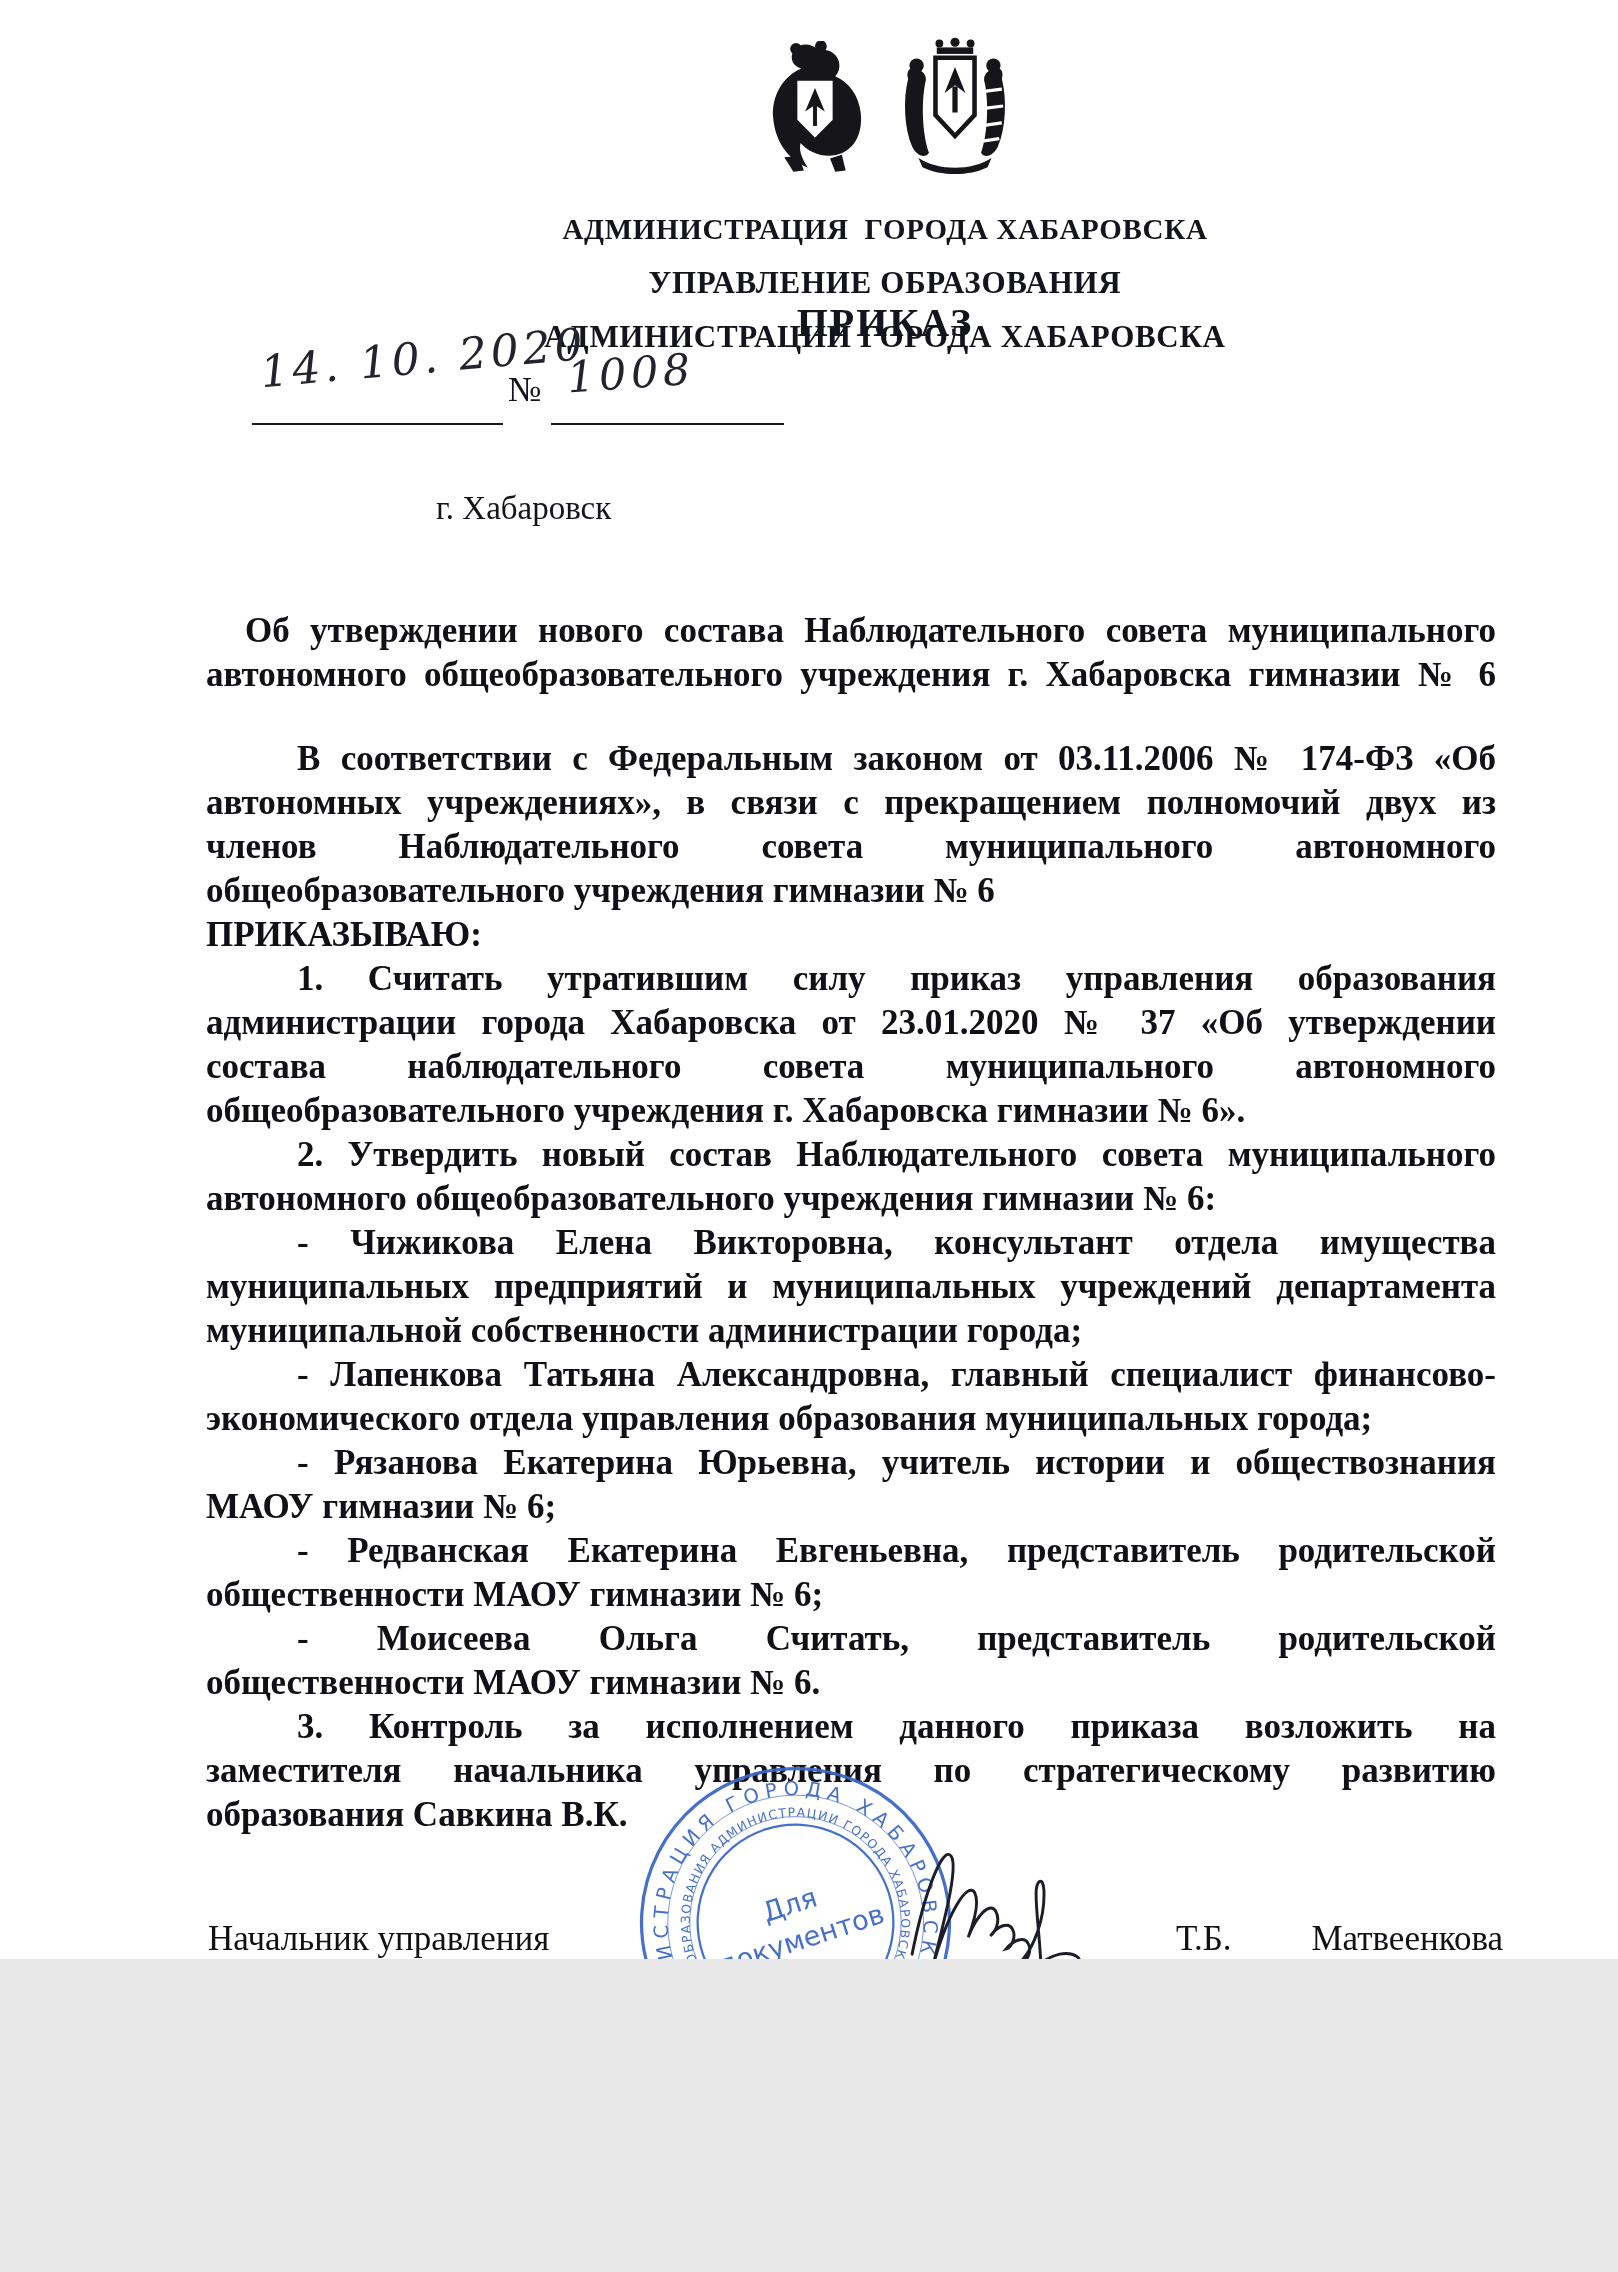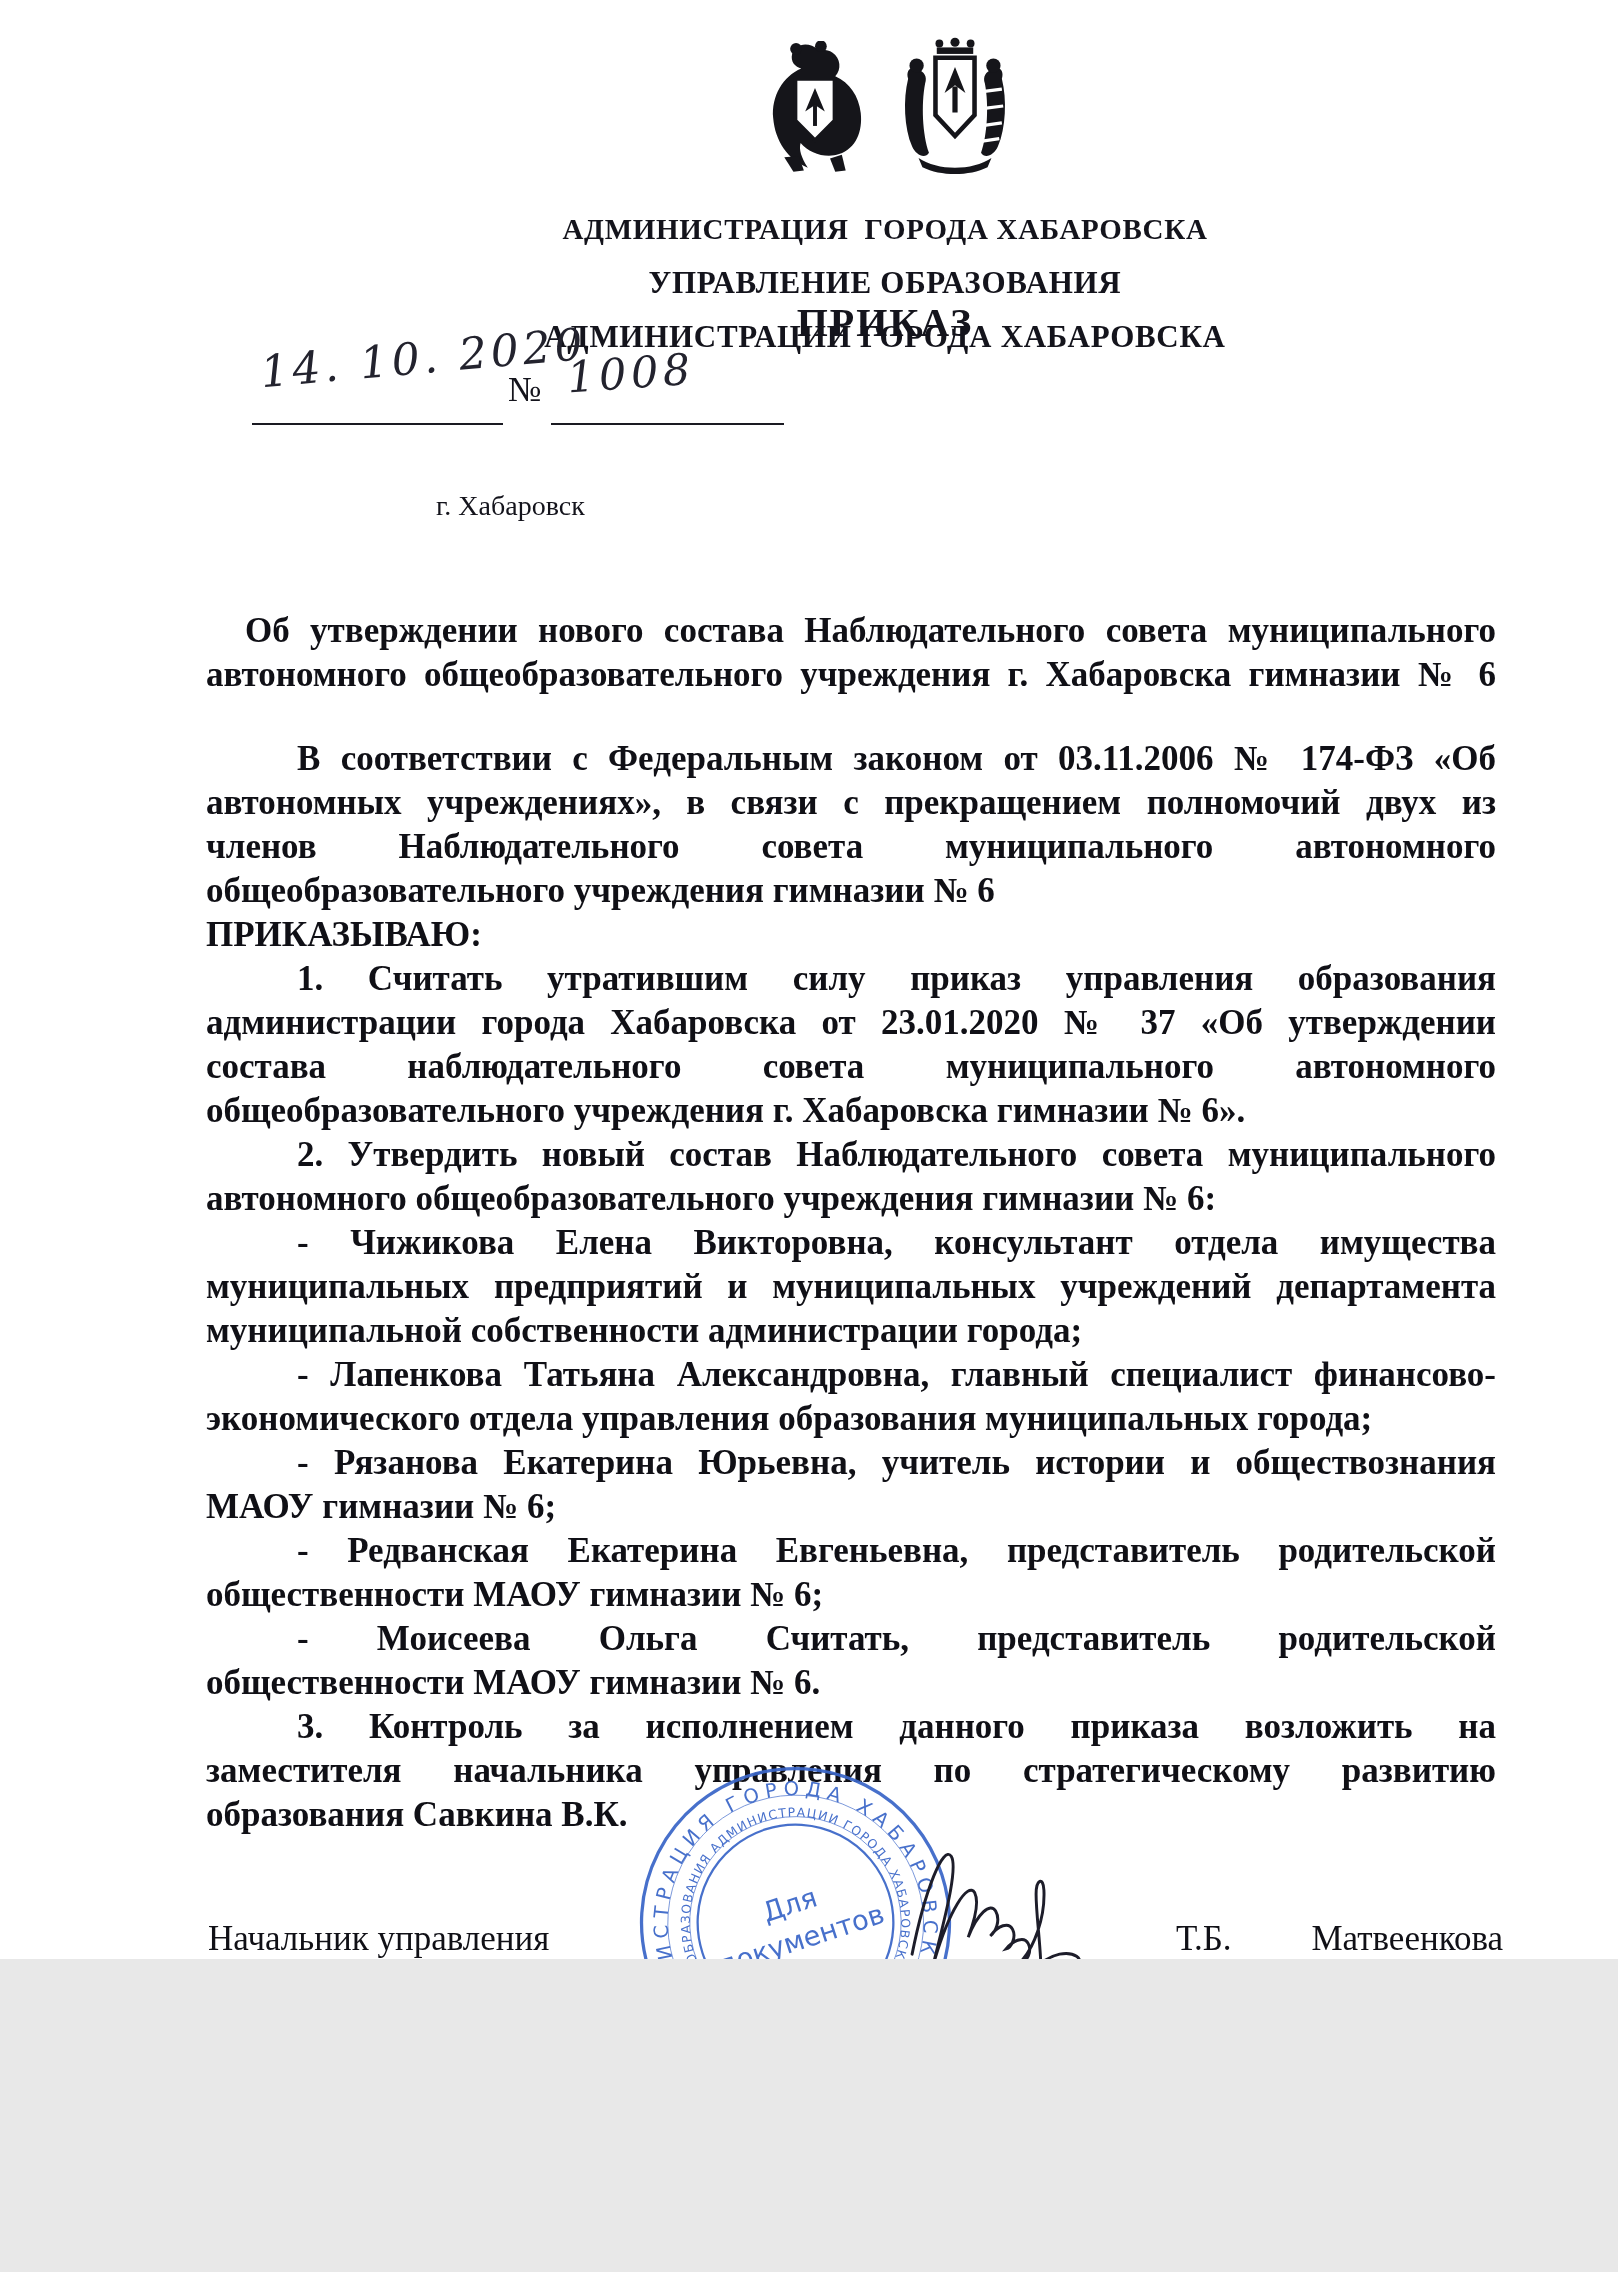--- a/index.html
+++ b/index.html
@@ -21,21 +21,21 @@
     font-weight:bold;font-size:40px;letter-spacing:2px;color:#14141c;}
   
   .hand{font-family:"DejaVu Serif", serif;font-style:italic;color:#23232e;}
   .date-script{position:absolute;left:260px;top:332px;font-size:44px;letter-spacing:3.9px;
     transform:rotate(-5deg);}
   .num-script{position:absolute;left:567px;top:348px;font-size:43px;letter-spacing:4.6px;
     transform:rotate(-4deg);}
   .no-sign{position:absolute;left:508px;top:370px;font-size:35px;color:#14141c;}
   .date-underline{position:absolute;left:252px;top:423px;width:251px;border-top:2px solid #1a1a22;}
   .num-underline{position:absolute;left:551px;top:423px;width:233px;border-top:2px solid #1a1a22;}
-  .place{position:absolute;left:436px;top:490px;font-size:28px;color:#14141c;}
+  .place{position:absolute;left:436px;top:490px;font-size:33px;color:#14141c;}
   
   .textblock{position:absolute;left:206px;width:1290px;font-size:35px;line-height:44px;
     color:#101016;}
   .subject{top:609px;}
   .bodyblock{top:737px;}
   .line{text-align:justify;text-align-last:justify;white-space:normal;font-weight:bold;}
   .line.endleft{text-align-last:left;}
   .line.ind{text-indent:91px;}
   .line.ind-sm{text-indent:39px;}
   

